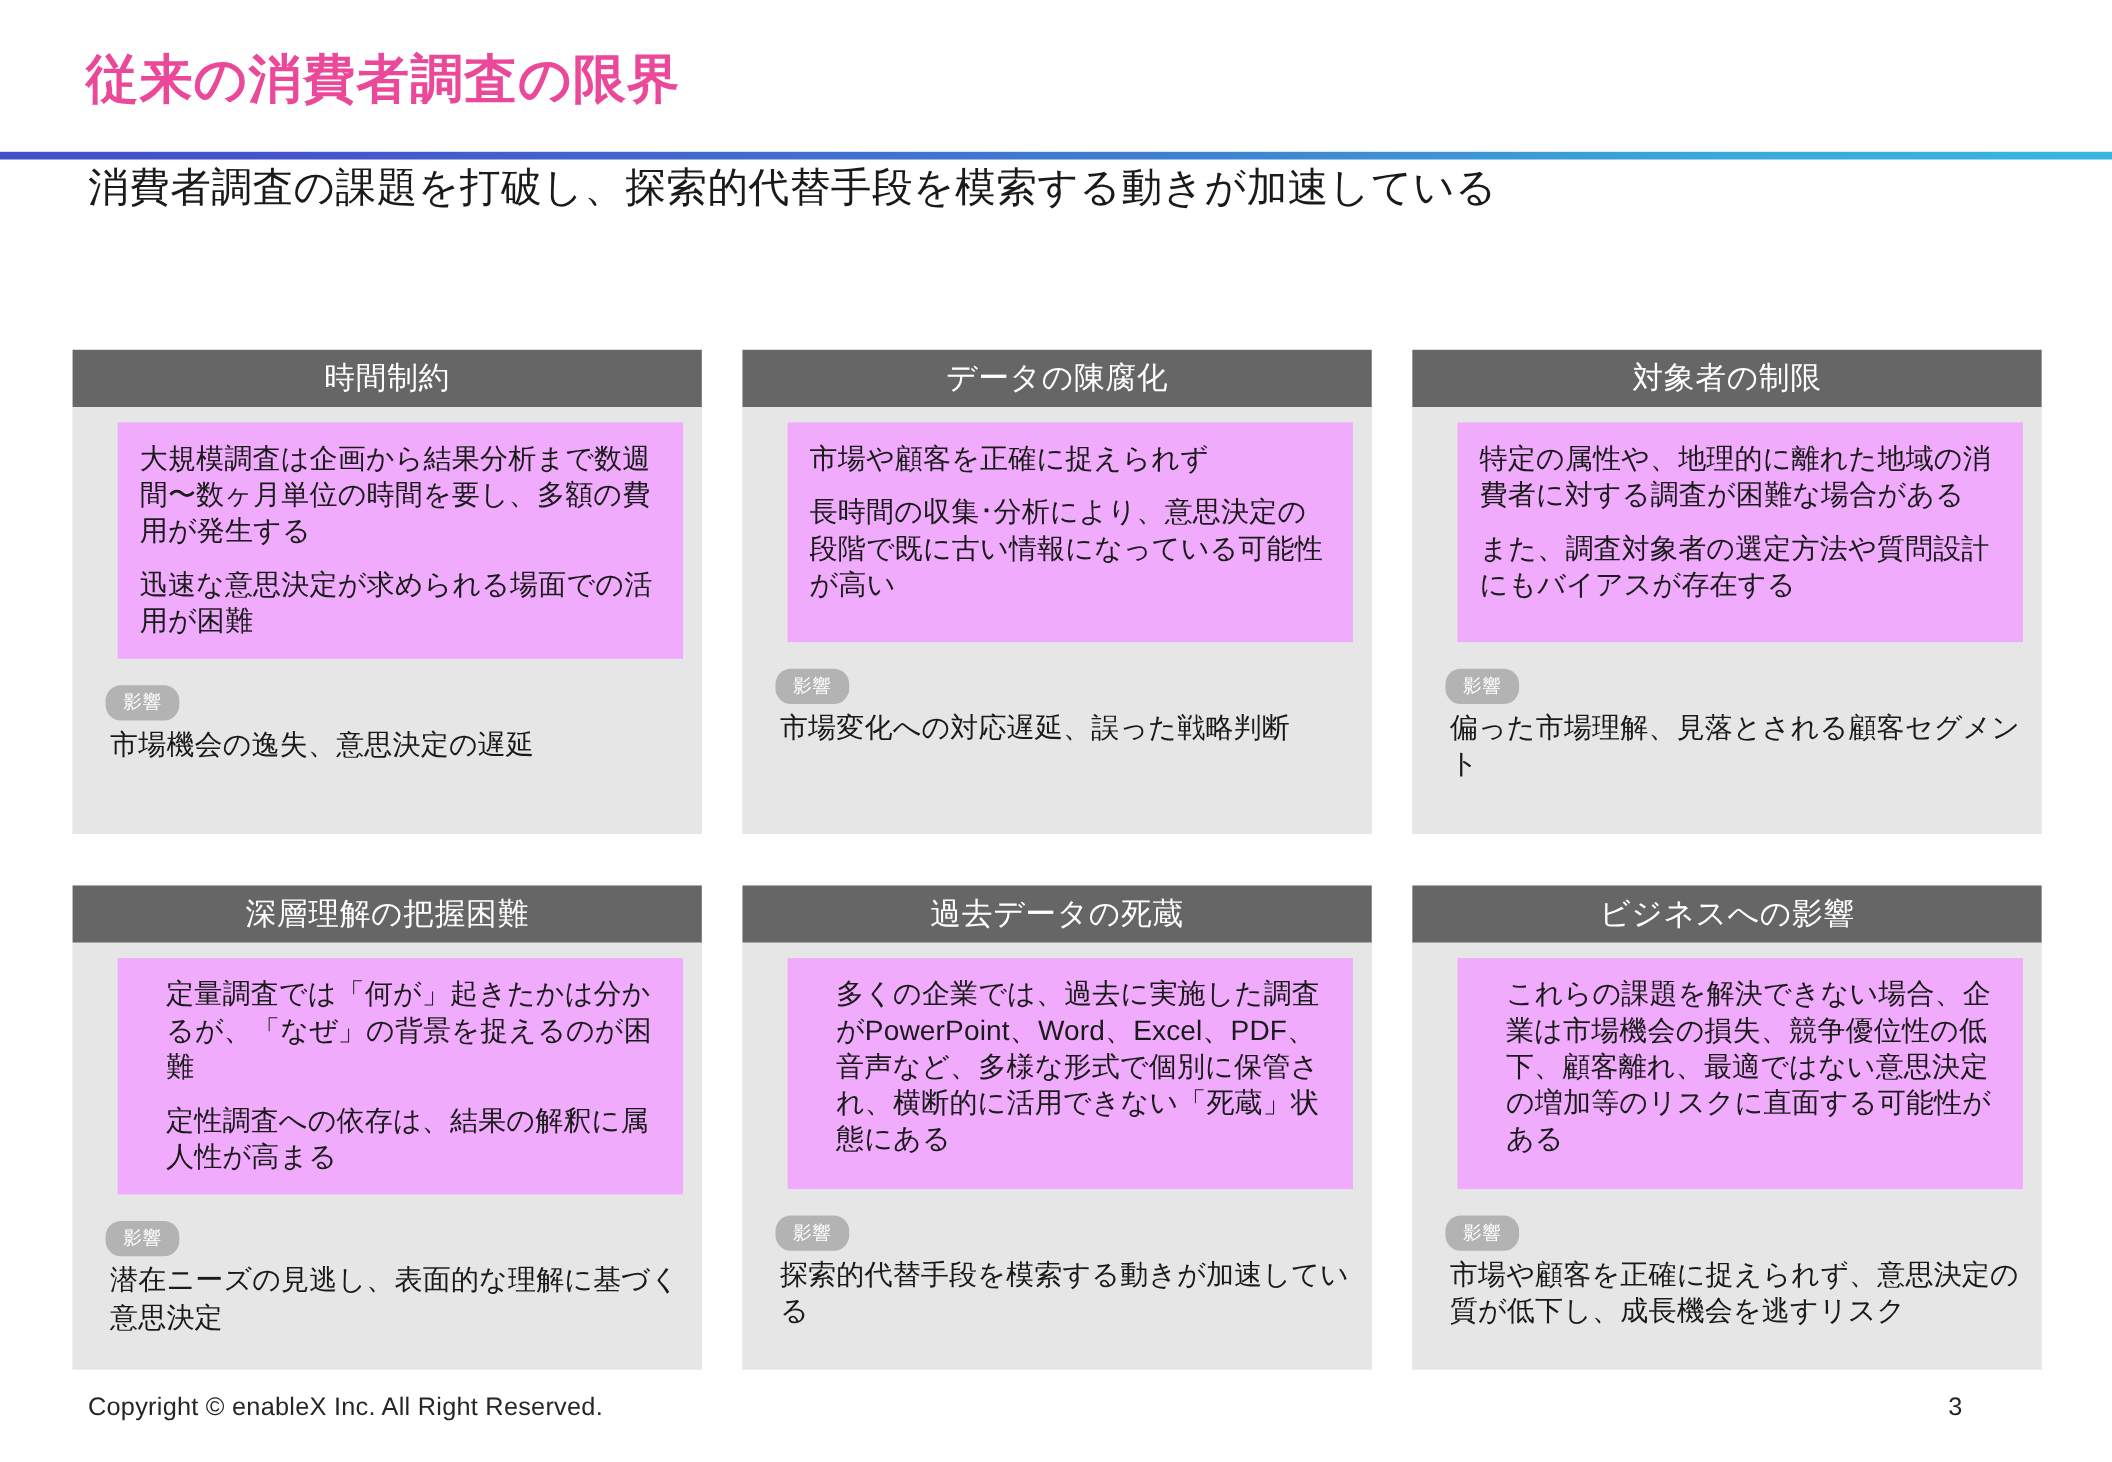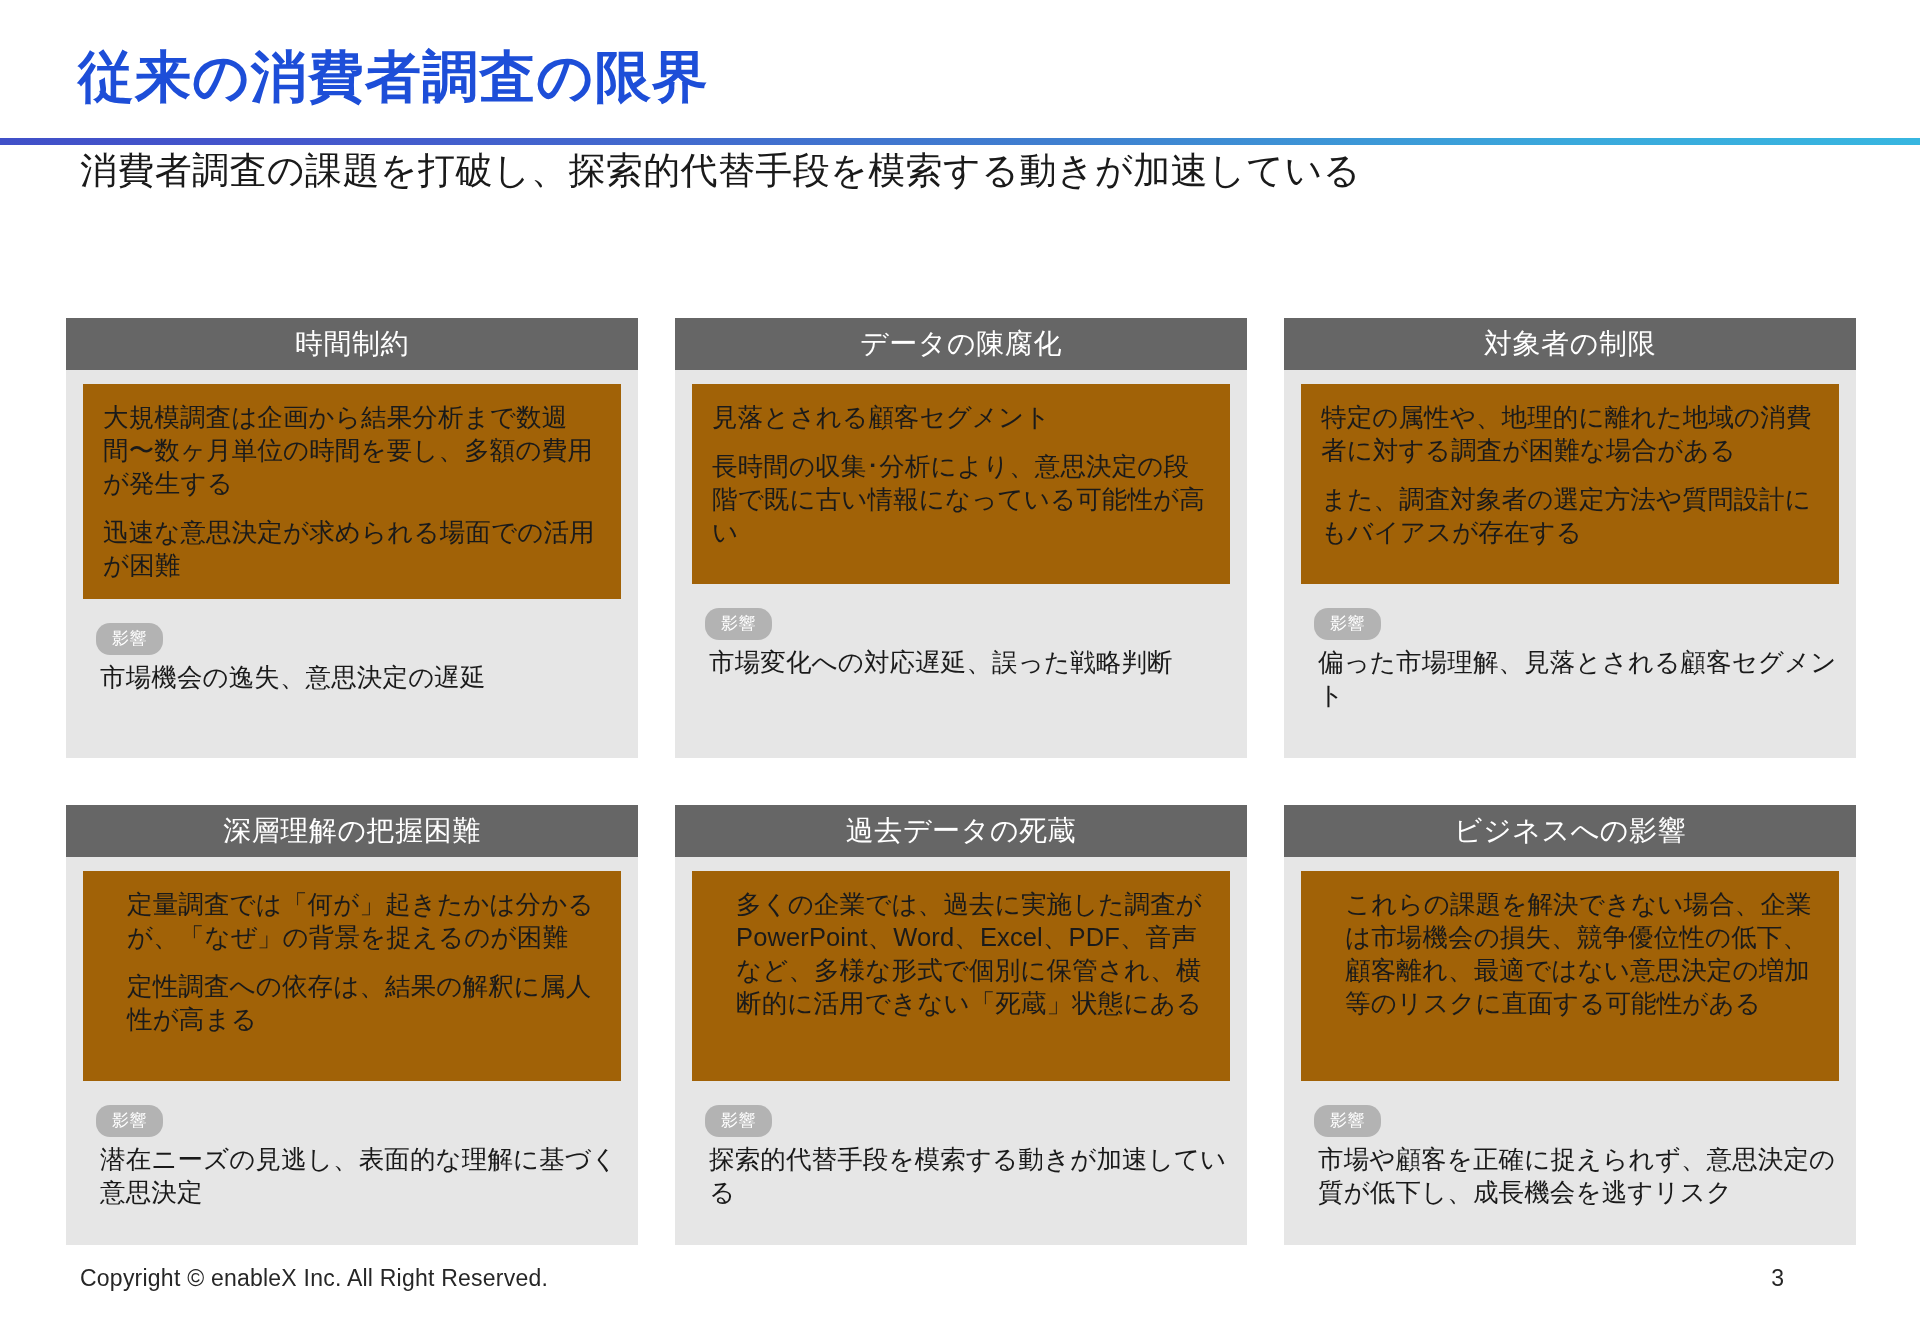--- a/index.html
+++ b/index.html
@@ -22,24 +22,24 @@
     position: absolute;
     left: 0;
     top: 0;
     width: 1920px;
     height: 150px;
   }
   .slide-title {
     position: absolute;
     left: 78px;
     top: 40px;
-    font-size: 56px;
+    font-size: 48px;
     font-weight: 700;
     letter-spacing: 0.02em;
-    color: #1d4ed8;
+    color: #ec4899;
     white-space: nowrap;
   }
   .title-rule {
     position: absolute;
     left: 0;
     top: 138px;
     width: 1920px;
     height: 7px;
     background: linear-gradient(to right, #4050c8 0%, #4455cc 14%, #3f7fd0 55%, #3aa9dc 82%, #37b6e0 100%);
   }
@@ -86,24 +86,25 @@
     letter-spacing: 0.02em;
   }
 
   .card-body {
     background: #e6e6e6;
     padding: 14px 17px 0 17px;
     flex: 0 0 auto;
   }
 
   .card-inner {
-    background: #a16207;
+    background: #f0abfc;
     padding: 17px 20px 18px 20px;
     box-sizing: border-box;
     min-height: 200px;
+    margin-left: 24px;
   }
 
   .card-inner.tall {
     min-height: 210px;
     padding-left: 44px;
   }
 
   .bullet {
     font-size: 25.5px;
     line-height: 1.29;
@@ -187,21 +188,21 @@
     <div class="card-impact">
       <span class="impact-badge">影響</span>
       <div class="impact-text">市場機会の逸失、意思決定の遅延</div>
     </div>
   </div>
 
   <div class="card">
     <div class="card-header">データの陳腐化</div>
     <div class="card-body">
       <div class="card-inner">
-        <p class="bullet">見落とされる顧客セグメント</p>
+        <p class="bullet">市場や顧客を正確に捉えられず</p>
         <p class="bullet">長時間の収集･分析により、意思決定の段階で既に古い情報になっている可能性が高い</p>
       </div>
     </div>
     <div class="card-impact">
       <span class="impact-badge">影響</span>
       <div class="impact-text">市場変化への対応遅延、誤った戦略判断</div>
     </div>
   </div>
 
   <div class="card">

